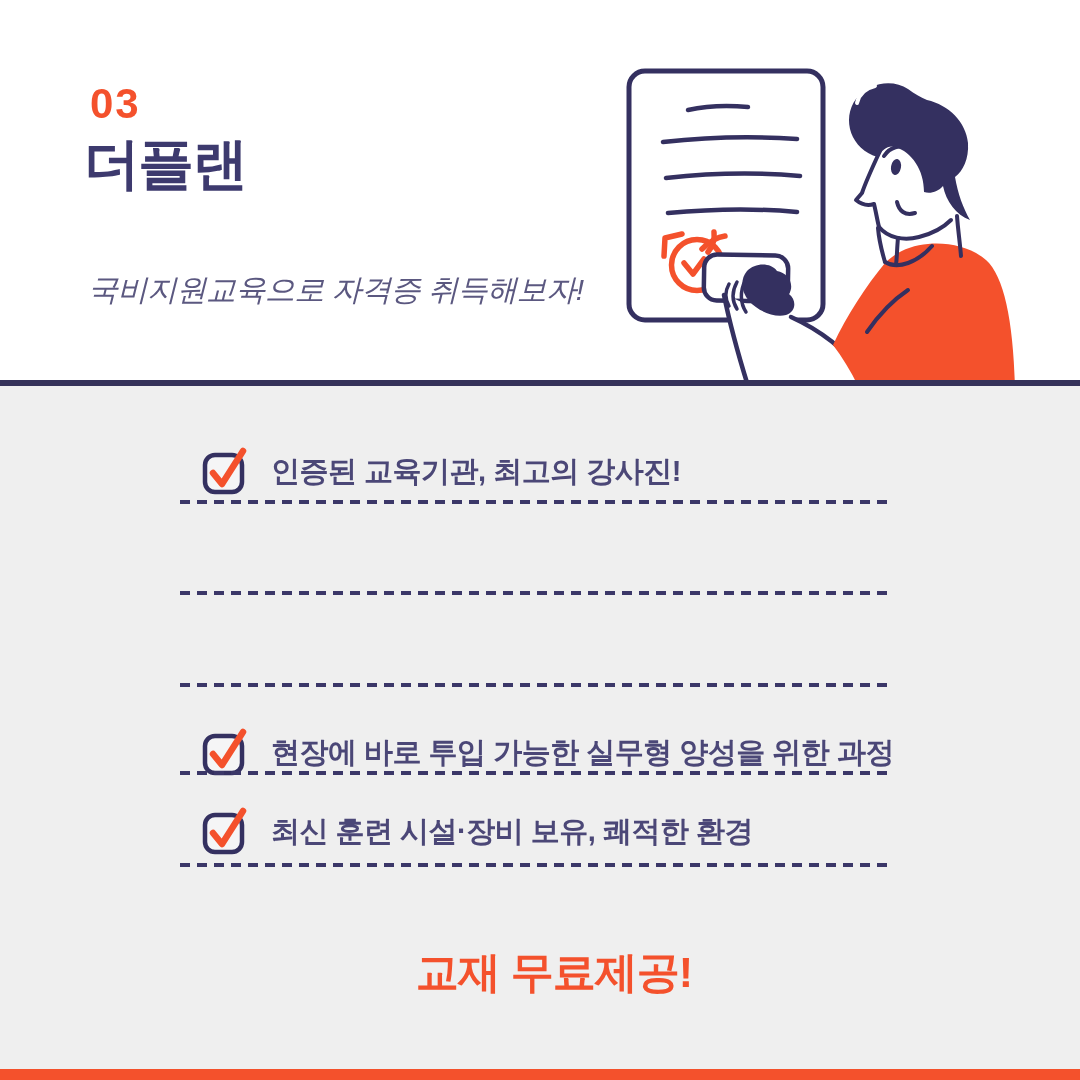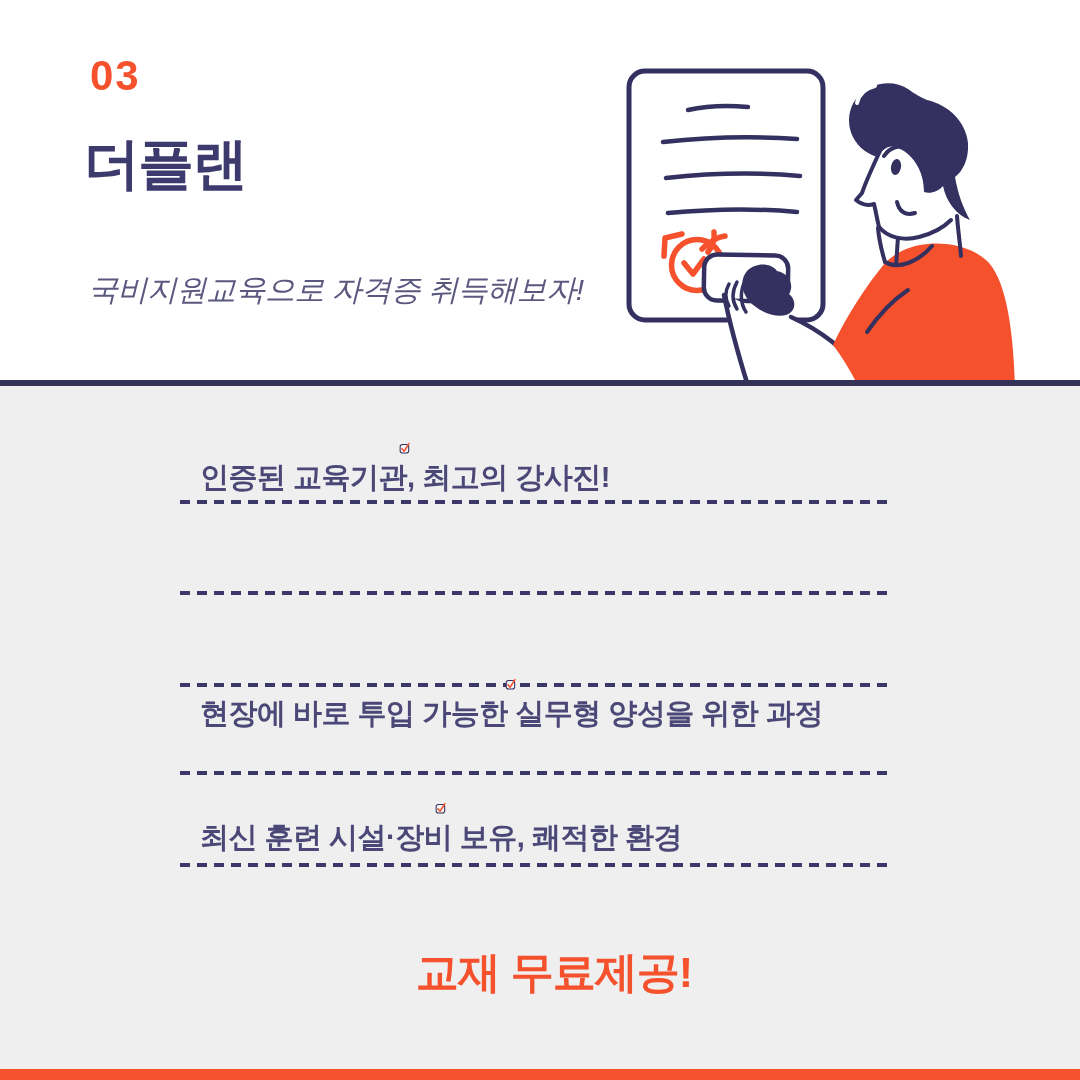--- a/index.html
+++ b/index.html
@@ -5,41 +5,41 @@
   html,body{margin:0;padding:0;background:#888;}
   *{box-sizing:border-box;}
   #canvas{
     position:relative;width:1080px;height:1080px;overflow:hidden;
     background:var(--bg-bottom,#efefef);
     font-family:"Liberation Sans","DejaVu Sans",sans-serif;
   }
   .top-section{position:absolute;left:0;top:0;width:1080px;height:380px;background:var(--bg-top,#ffffff);}
   .section-divider{position:absolute;left:0;top:380px;width:1080px;height:6px;background:var(--divider,#35325a);}
   .index-label{
-    position:absolute;left:90px;top:52px;
+    position:absolute;left:90px;top:80px;
     font-size:42px;font-weight:800;letter-spacing:2px;color:var(--accent,#f4512c);
   }
   .page-title{
     position:absolute;left:84px;top:136px;
     font-size:56px;line-height:1.0;font-weight:900;letter-spacing:-2px;color:var(--title-navy,#3d3a6e);
   }
   .page-subtitle{
     position:absolute;left:88px;top:270px;
     font-size:30px;font-weight:500;letter-spacing:-0.5px;color:var(--subtitle,#5b5880);font-style:italic;
   }
   .illustration{position:absolute;left:600px;top:55px;width:440px;height:331px;}
   .check-row{
     position:absolute;left:200px;height:56px;
-    display:flex;align-items:center;flex-direction:column;
+    display:flex;align-items:center;gap:19px;
   }
   .check-row .label{
     font-size:29px;font-weight:600;letter-spacing:-0.5px;color:var(--text-navy,#4b4777);
     white-space:nowrap;padding-top:4px;
   }
-  .row-0{top:442px;} .row-1{top:532px;} .row-2{top:622px;} .row-3{top:678px;} .row-4{top:802px;text-align:center;}
+  .row-0{top:442px;} .row-1{top:532px;} .row-2{top:622px;} .row-3{top:723px;} .row-4{top:802px;text-align:center;}
   .dash-line{
     position:absolute;left:180px;width:707px;height:4px;
     background:repeating-linear-gradient(90deg,#3b3768 0,#3b3768 10px,transparent 10px,transparent 17px);
   }
   .dash-0{top:500px;} .dash-1{top:591px;} .dash-2{top:683px;} .dash-3{top:771px;} .dash-4{top:863px;}
   .footer-highlight{
     position:absolute;left:0;top:944px;width:1080px;
     text-align:center;text-indent:28px;
     font-size:43px;font-weight:800;letter-spacing:-1px;color:var(--accent,#f4512c);
   }

